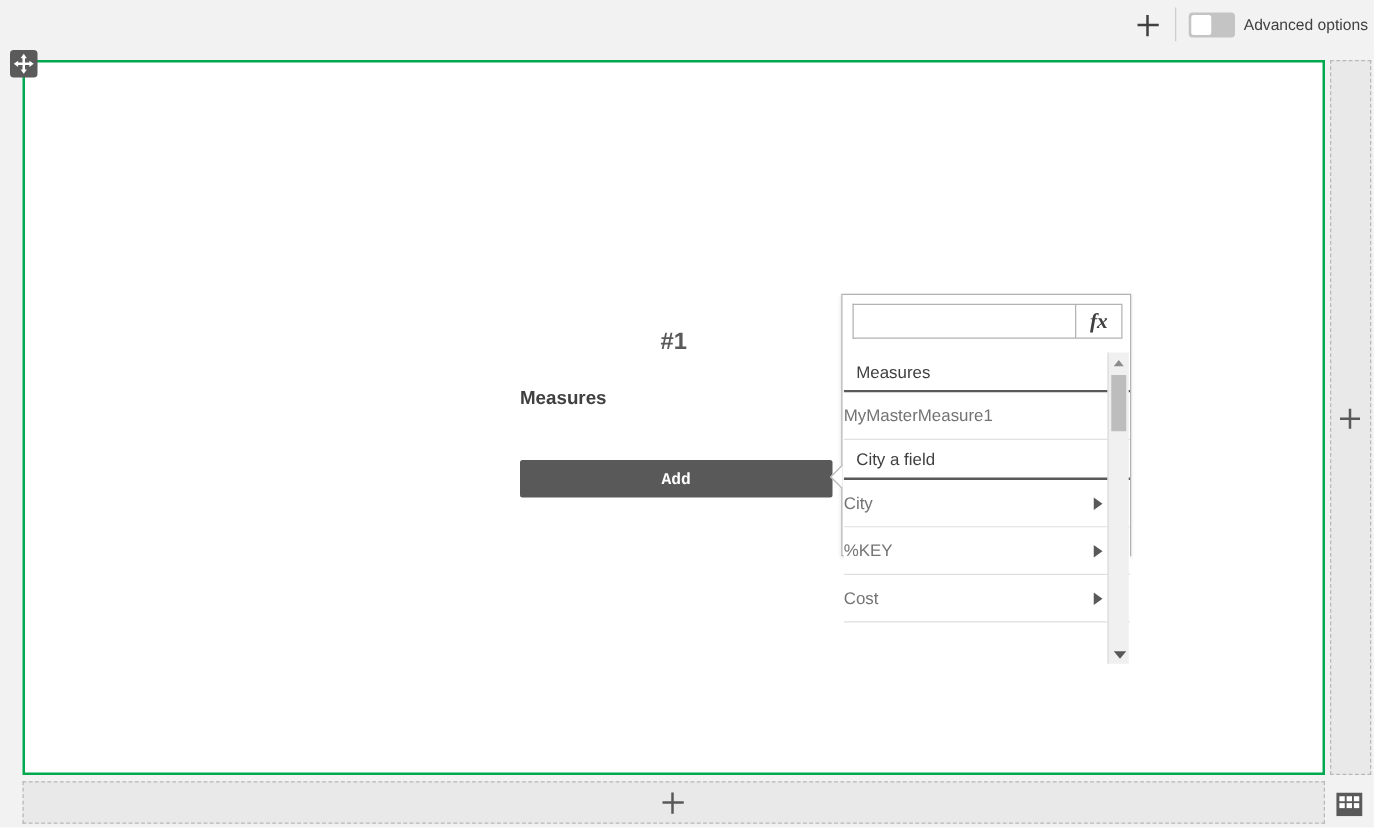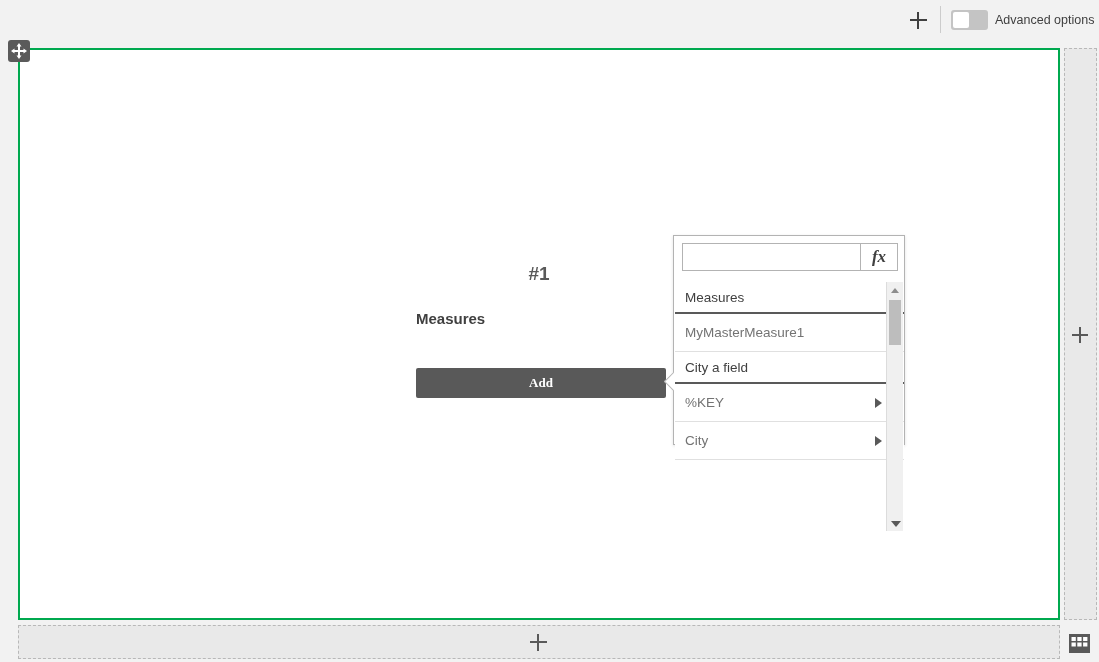--- a/index.html
+++ b/index.html
@@ -160,21 +160,21 @@
     color: #404040;
   }
   #add-measure-btn {
     position: absolute;
     left: 396px; top: 318px;
     width: 250px; height: 30px;
     background: #595959;
     border: none;
     border-radius: 2px;
     color: #ffffff;
-    font-family: Liberation Serif, serif;
+    font-family: Liberation Mono, monospace;
     font-size: 13px;
     font-weight: bold;
     cursor: pointer;
     padding: 0;
   }
 
   
   #popover {
     position: absolute;
     left: 673px; top: 235px;
@@ -256,21 +256,20 @@
     font-size: 13.5px;
     color: #404040;
     border-bottom: 2px solid #595959;
     box-sizing: border-box;
     background: #ffffff;
   }
   .list-item {
     position: relative;
     height: 38px;
     line-height: 38px;
-    padding-left: 10px;
     font-size: 13.5px;
     color: #737373;
     border-bottom: 1px solid #e0e0e0;
     box-sizing: border-box;
     background: #ffffff;
     cursor: pointer;
   }
   .list-item .arrow {
     position: absolute;
     right: 22px; top: 14px;
@@ -395,25 +394,29 @@
 
   <div id="popover-list">
     <div class="section-header">Measures</div>
     <div class="list-item">
       <span>MyMasterMeasure1</span>
     </div>
 
     <div class="section-header">City a field</div>
 
     <div class="list-item">
+      <span>City</span>
+      <span class="arrow"></span>
+    </div>
+    <div class="list-item">
       <span>%KEY</span>
       <span class="arrow"></span>
     </div>
     <div class="list-item">
-      <span>City</span>
+      <span>Cost</span>
       <span class="arrow"></span>
     </div>
   </div>
 
   <div id="popover-scrollbar">
     <div id="scroll-up">
       <span class="tri"></span>
     </div>
     <div id="scroll-thumb"></div>
     <div id="scroll-down">

